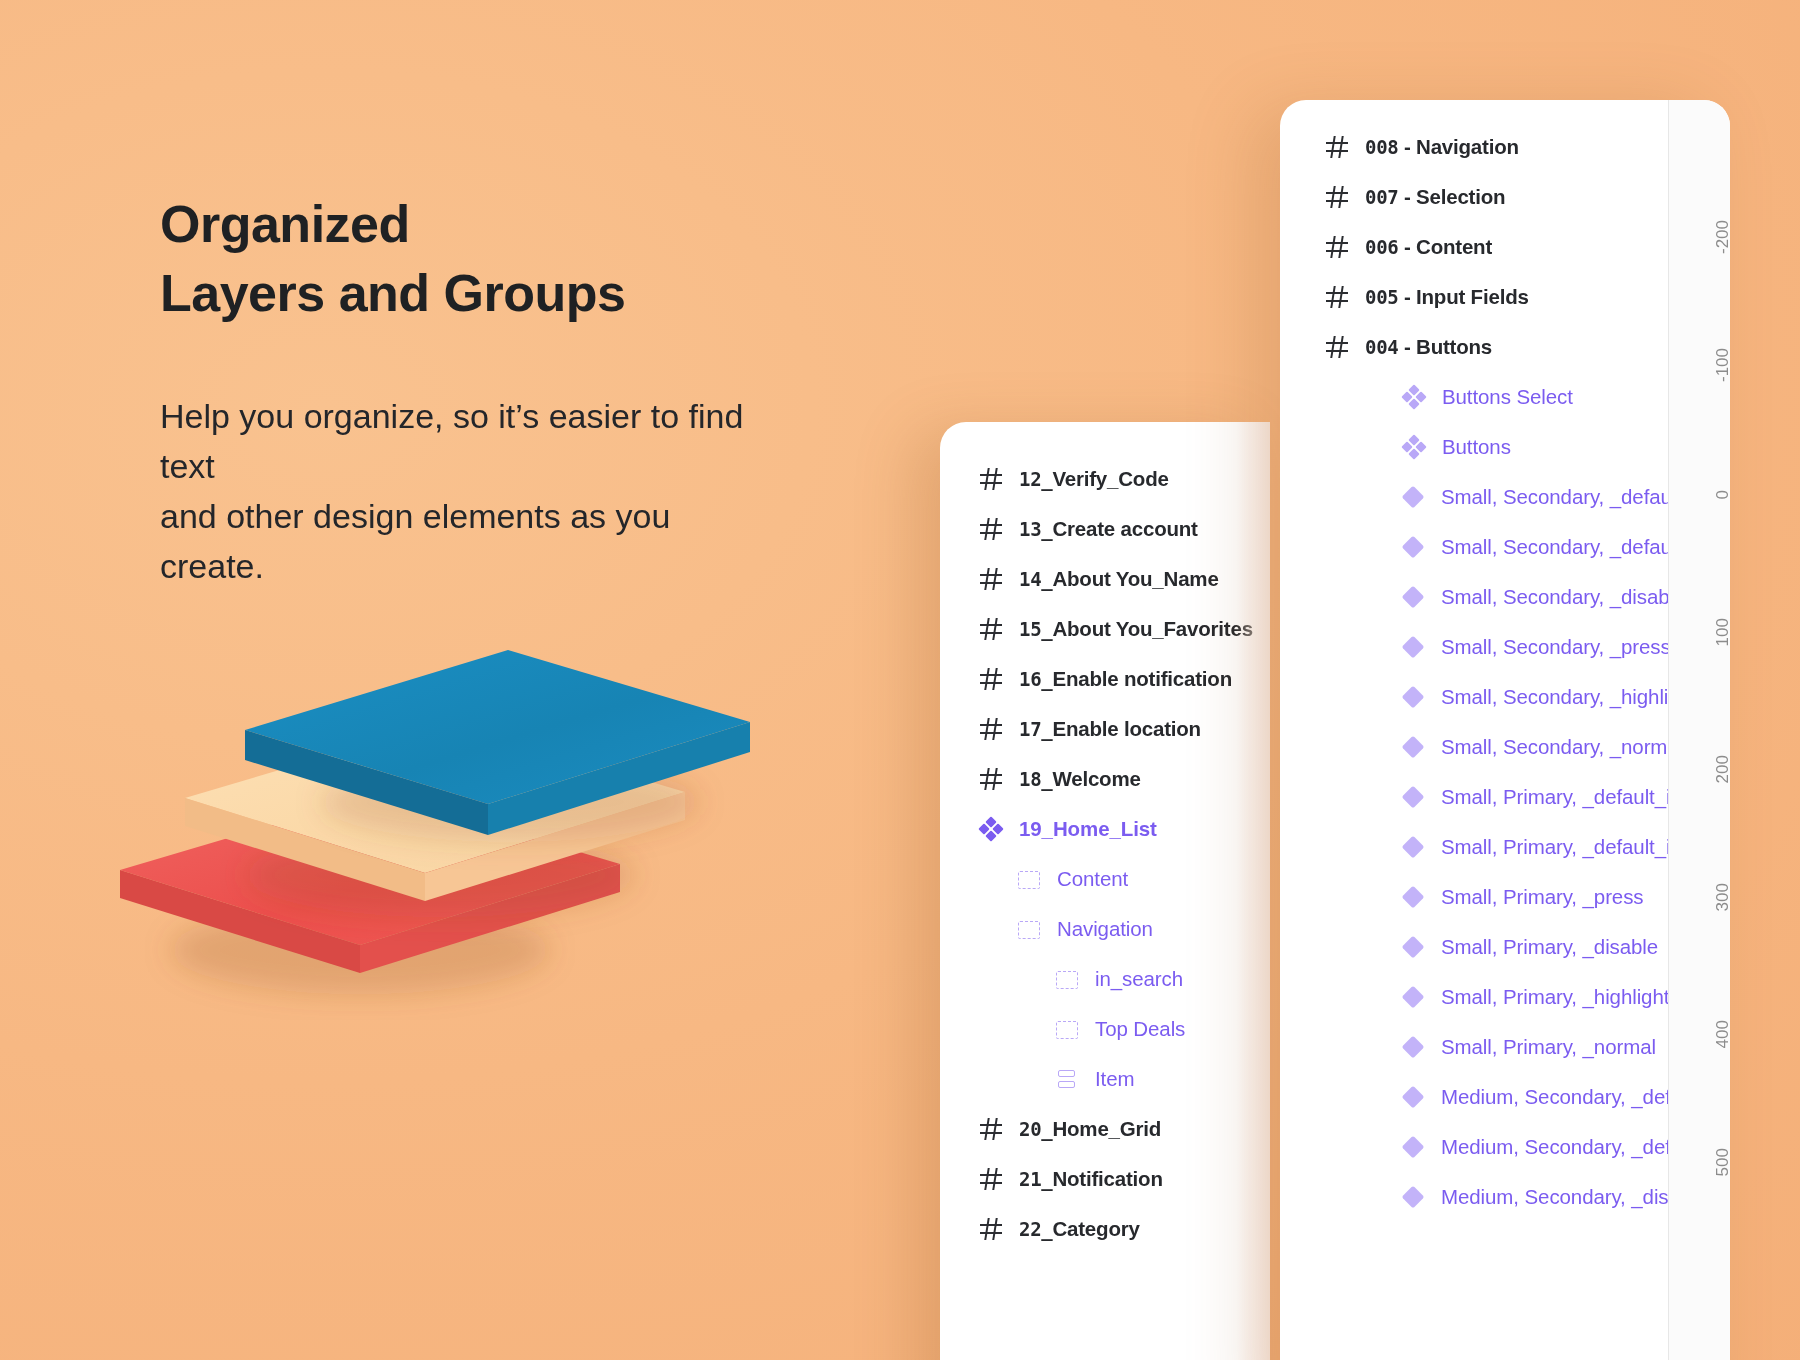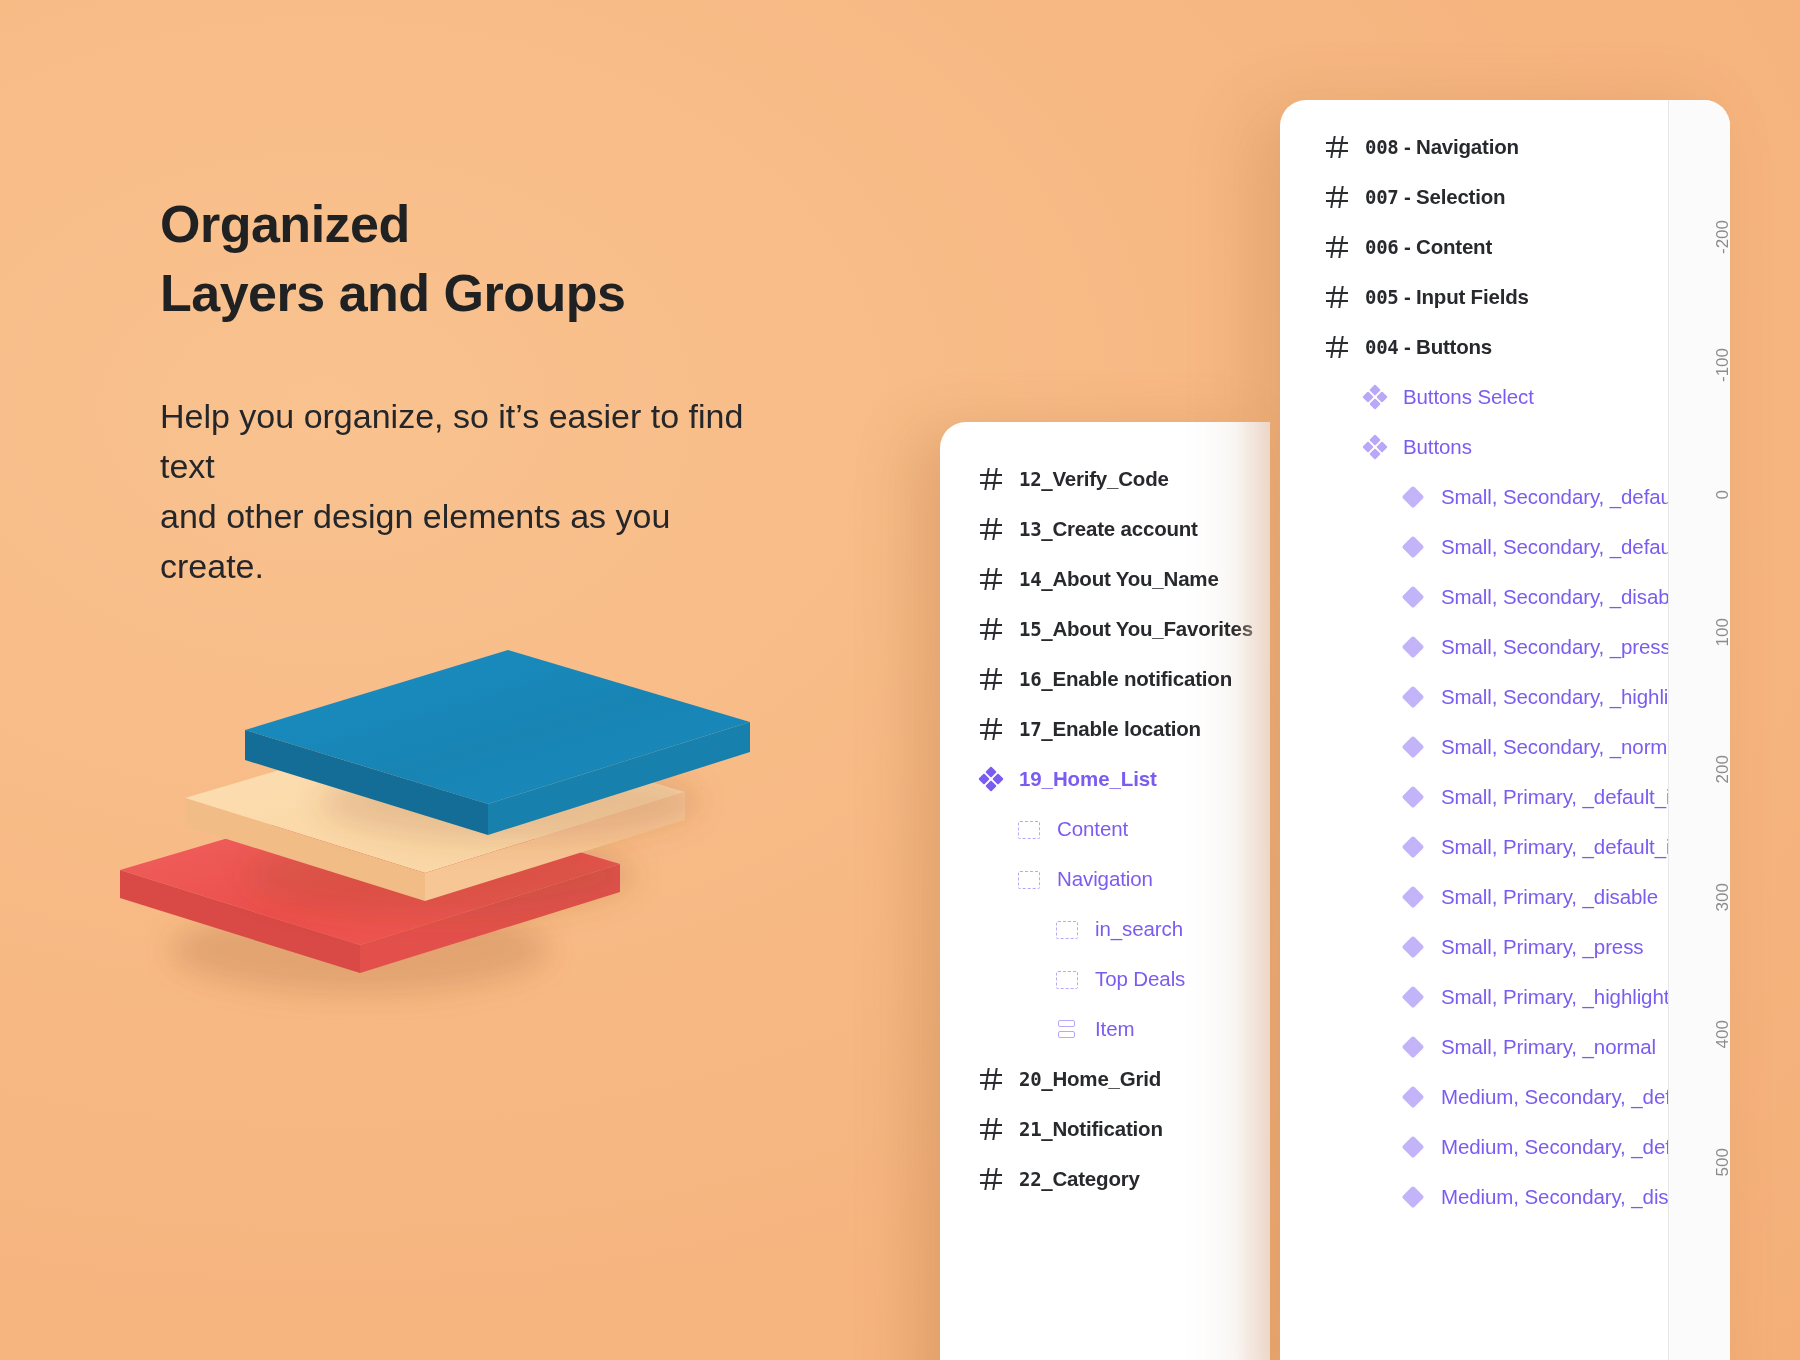--- a/index.html
+++ b/index.html
@@ -120,21 +120,21 @@
   
   .row.cset .lbl { color: #7b5cf0; font-weight: 700; }
   .row.cset.plain .lbl { font-weight: 400; color: #7b5cf0; }
   
   .row.group .lbl { color: #7b5cf0; font-weight: 400; }
   
   .row.inst .lbl { color: #7b5cf0; font-weight: 400; }
 
   .indent1 { padding-left: 70px !important; }
   .indent2 { padding-left: 108px !important; }
-  .panel.right .indent1 { padding-left: 76px !important; }
+  .panel.right .indent1 { padding-left: 76px !important; margin-left: 39px; }
   .panel.right .indent2 { padding-left: 114px !important; }
 
   
   .ico.hash::before, .ico.hash::after,
   .ico.hash > i::before, .ico.hash > i::after {
     content:""; position:absolute; background:#2b2d31;
   }
   .ico.hash::before { left:6px;  top:0; width:1.9px; height:22px; transform: skewX(-9deg);}
   .ico.hash::after  { left:14px; top:0; width:1.9px; height:22px; transform: skewX(-9deg);}
   .ico.hash > i::before { left:0; top:6px;  width:22px; height:1.9px; }
@@ -267,20 +267,24 @@
           <span class="lbl">15_<span class="nm">About You_Favorites</span></span>
         </div>
         <div class="row frame">
           <span class="ico hash"><i></i></span>
           <span class="lbl">16_<span class="nm">Enable notification</span></span>
         </div>
         <div class="row frame">
           <span class="ico hash"><i></i></span>
           <span class="lbl">17_<span class="nm">Enable location</span></span>
         </div>
+        <div class="row frame">
+          <span class="ico hash"><i></i></span>
+          <span class="lbl">18_<span class="nm">Welcome</span></span>
+        </div>
         <div class="row cset">
           <span class="ico diamond4 strong">
             <s class="a"></s>
             <s class="b"></s>
             <s class="c"></s>
             <s class="d"></s>
           </span>
           <span class="lbl">19_Home_List</span>
         </div>
         <div class="row group indent1">
@@ -406,27 +410,27 @@
         <div class="row inst indent2">
           <span class="ico diamond1">
             <s></s>
           </span>
           <span class="lbl">Small, Primary, _default_i…</span>
         </div>
         <div class="row inst indent2">
           <span class="ico diamond1">
             <s></s>
           </span>
+          <span class="lbl">Small, Primary, _press</span>
+        </div>
+        <div class="row inst indent2">
+          <span class="ico diamond1">
+            <s></s>
+          </span>
           <span class="lbl">Small, Primary, _disable</span>
-        </div>
-        <div class="row inst indent2">
-          <span class="ico diamond1">
-            <s></s>
-          </span>
-          <span class="lbl">Small, Primary, _press</span>
         </div>
         <div class="row inst indent2">
           <span class="ico diamond1">
             <s></s>
           </span>
           <span class="lbl">Small, Primary, _highlight…</span>
         </div>
         <div class="row inst indent2">
           <span class="ico diamond1">
             <s></s>

